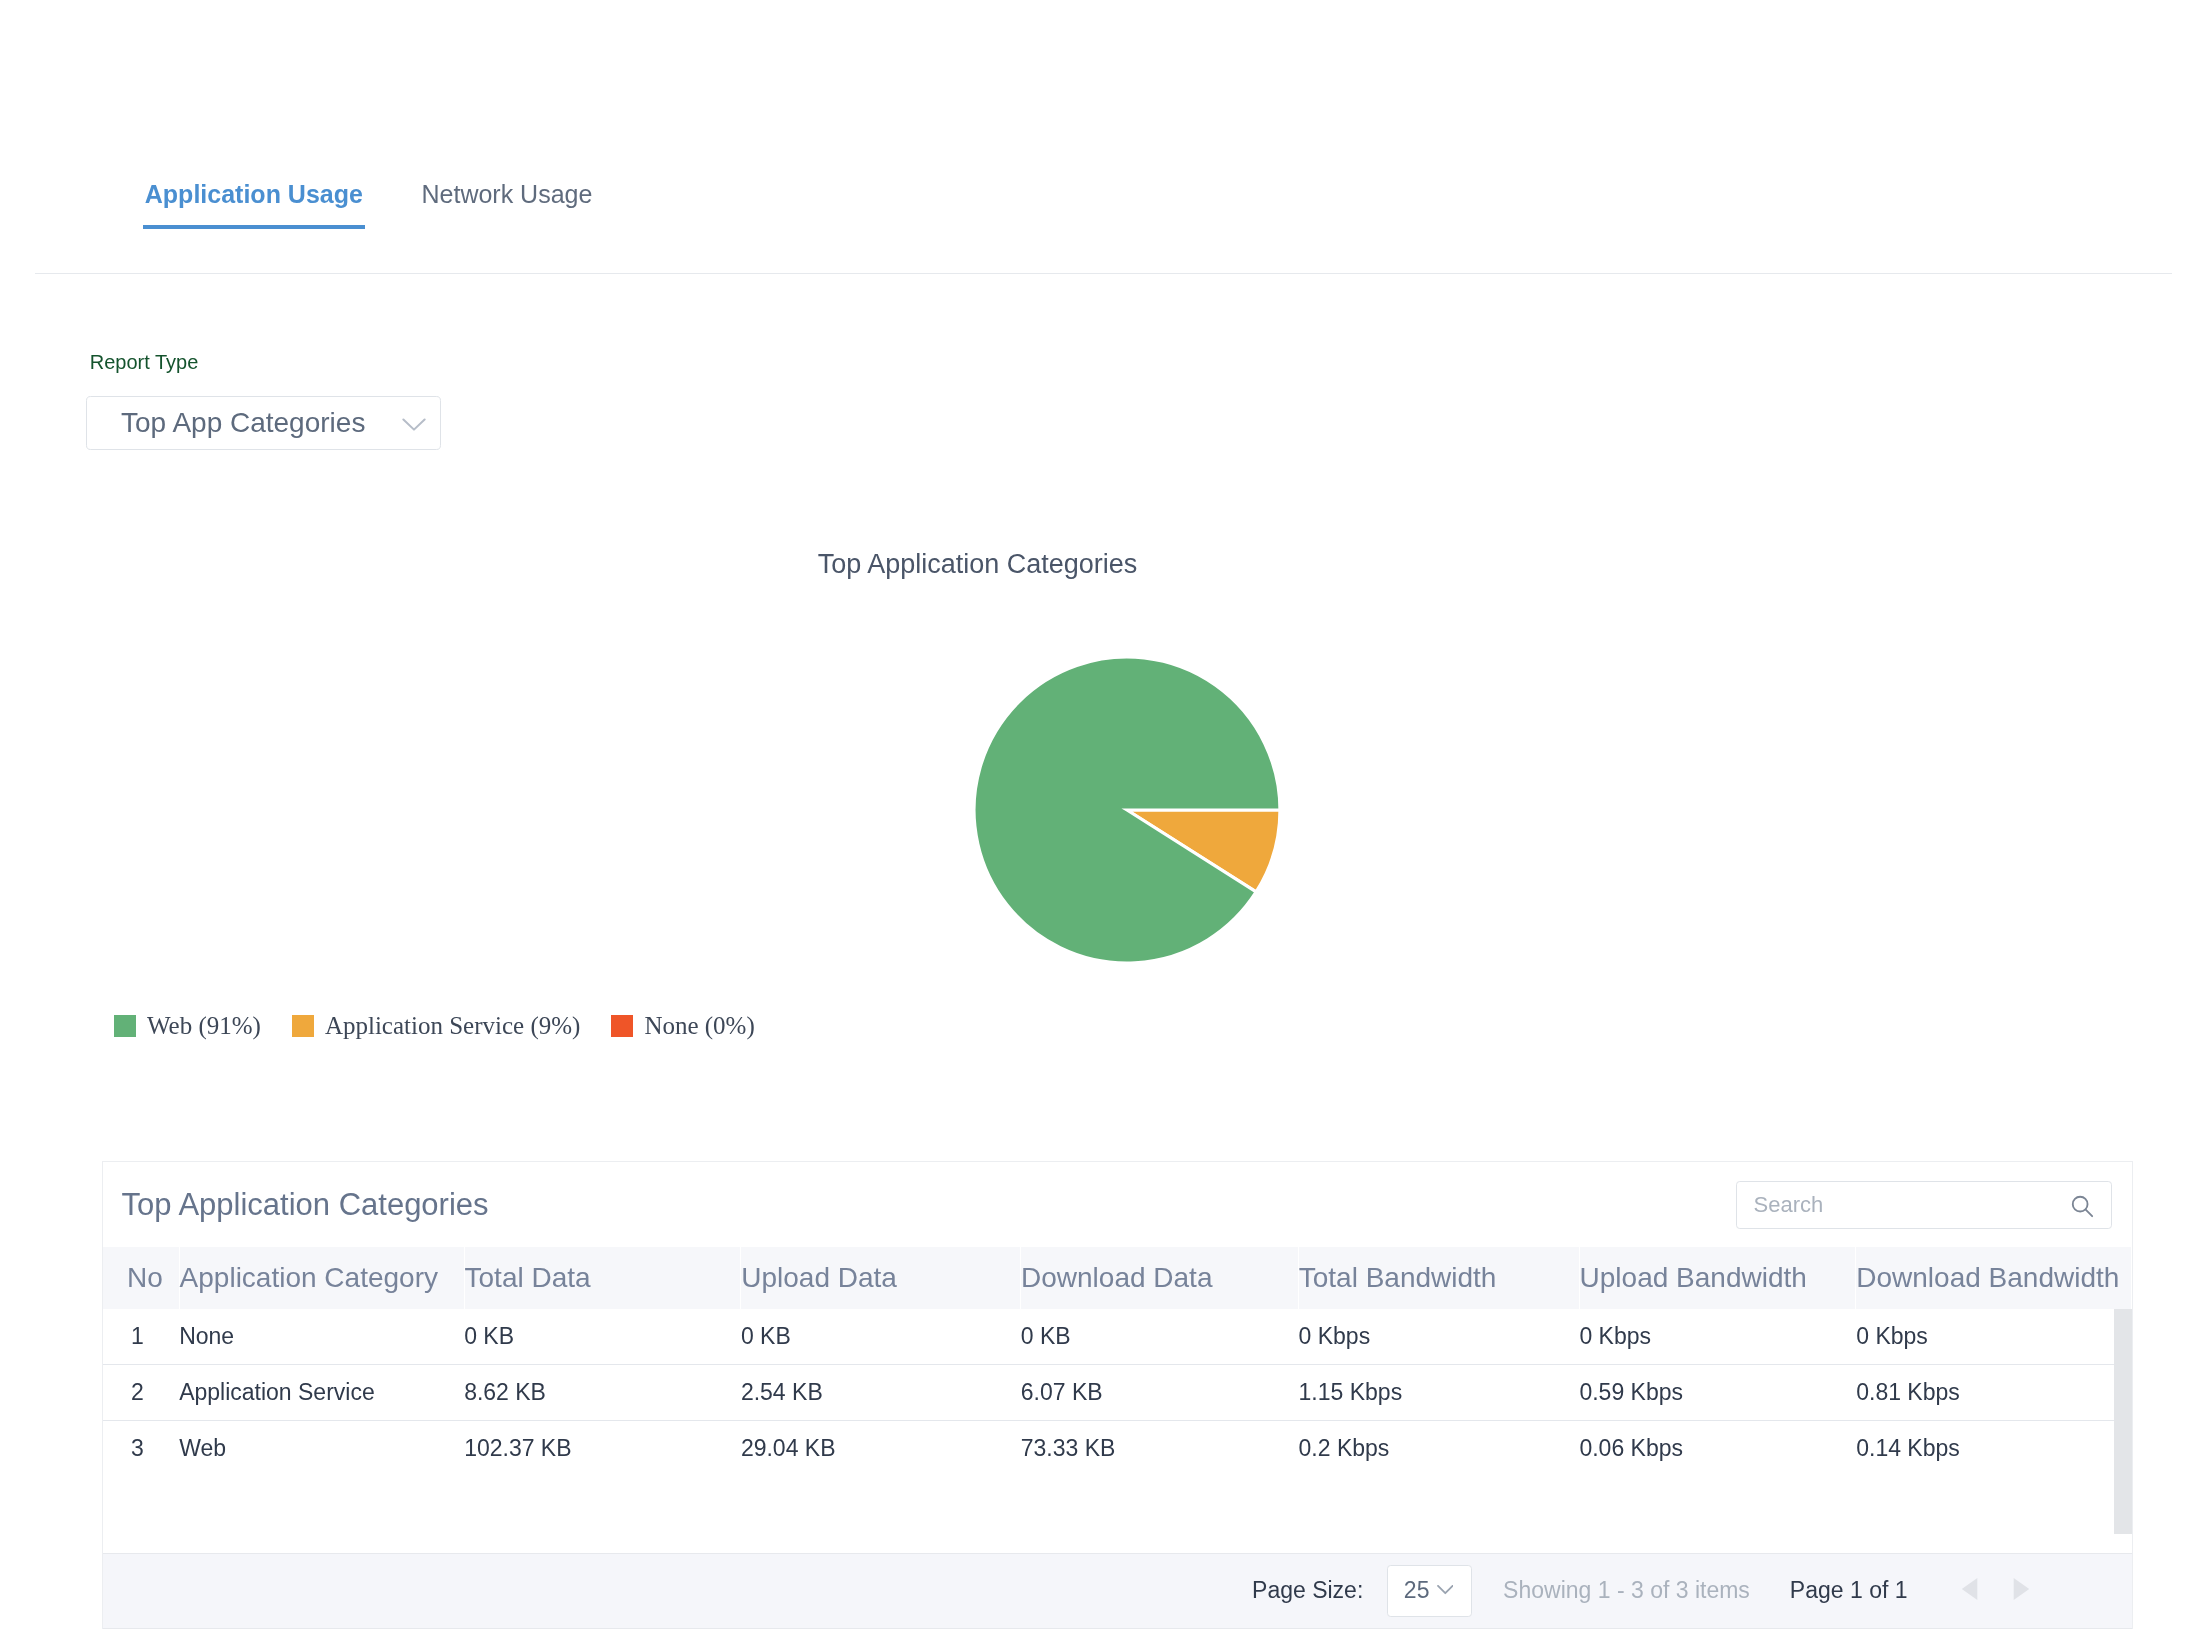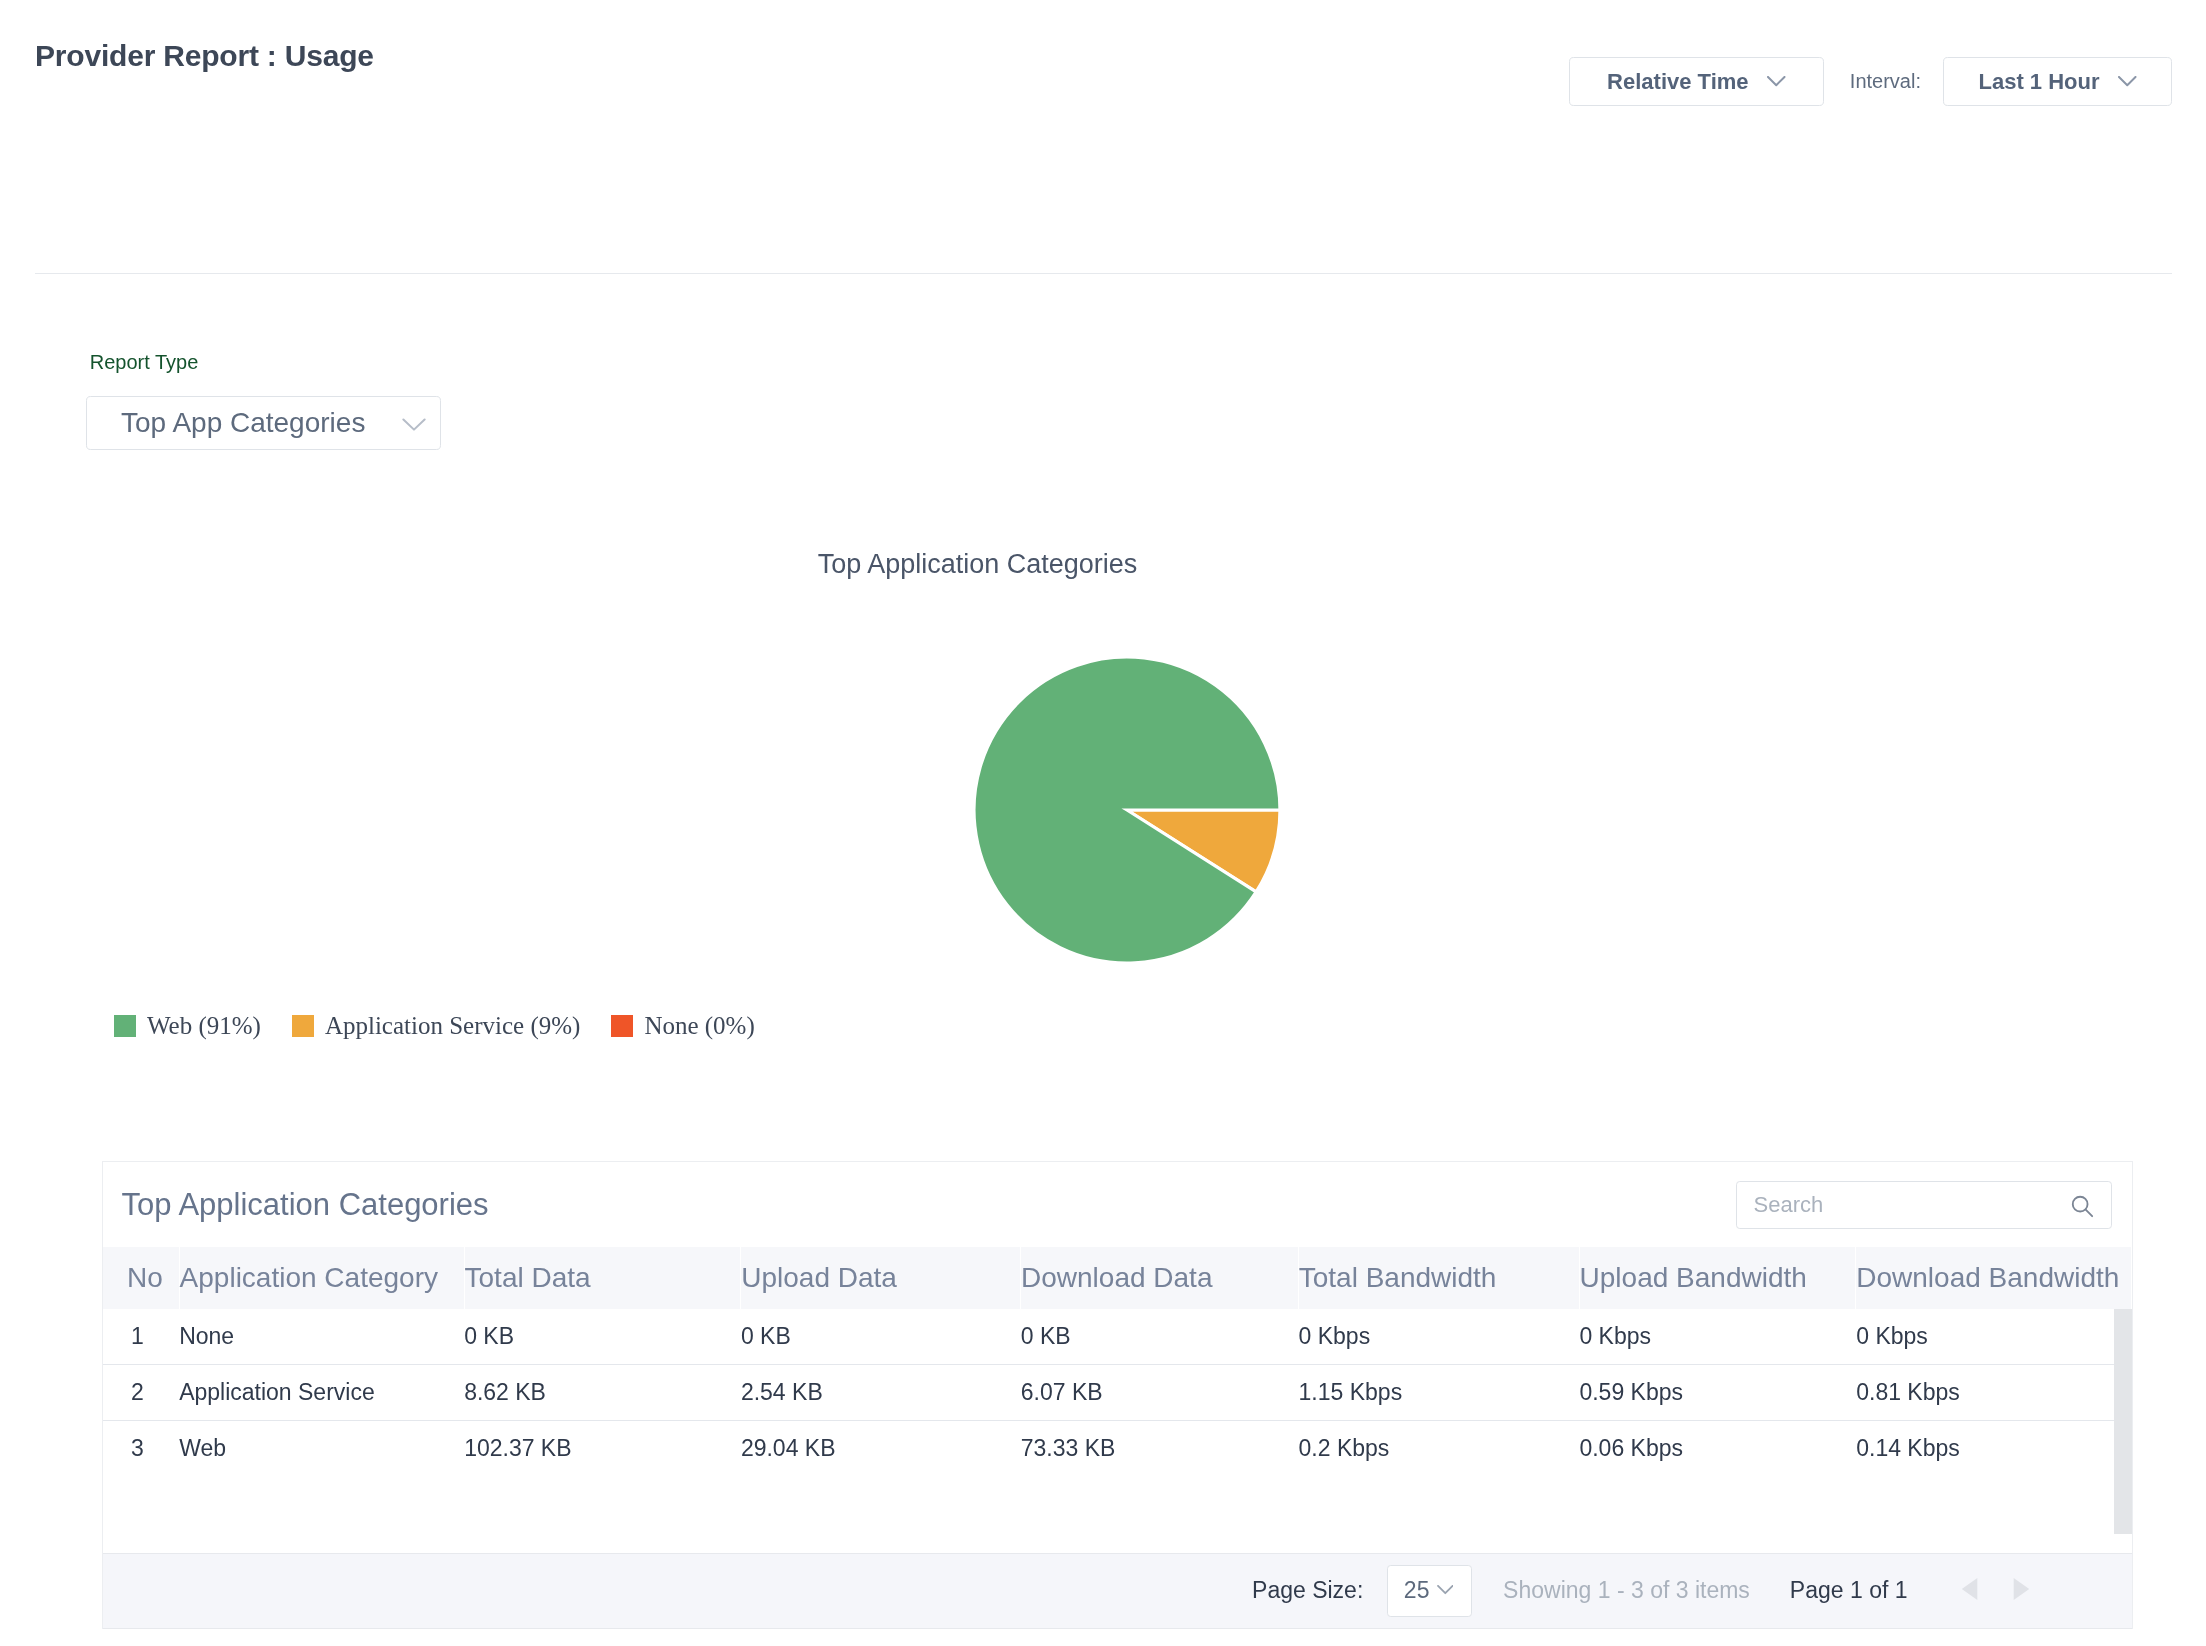--- a/index.html
+++ b/index.html
@@ -300,46 +300,27 @@
   .showing { font-size: 23px; color: #aab2bd; margin-right: 31px; white-space: nowrap; }
   .pageof { font-size: 23px; color: #303a4b; margin-right: 42px; white-space: nowrap; }
   .pg-arrows { display: flex; align-items: center; gap: 29.5px; }
   .pg-arrow { cursor: pointer; display: block; }
 </style>
 </head>
 <body>
 
 <div class="page">
 
-  <div class="page-header">
-    <div class="page-title">Provider Report : Usage</div>
-
-    <div class="header-controls">
-      <div class="ctrl-select">
-        <span class="lbl">Relative Time</span>
-        <span class="chev">
-          <svg width="18.5" height="11" viewBox="0 0 20 12">
-              <path d="M1 1 L10 10 L19 1" fill="none" stroke="#8b96a8" stroke-width="2.2" stroke-linecap="round" stroke-linejoin="round"></path>
-            </svg>
-        </span>
-      </div>
-
-      <span class="interval-label">Interval:</span>
-
-      <div class="ctrl-select interval">
-        <span class="lbl">Last 1 Hour</span>
-        <span class="chev">
-          <svg width="18.5" height="11" viewBox="0 0 20 12">
-              <path d="M1 1 L10 10 L19 1" fill="none" stroke="#8b96a8" stroke-width="2.2" stroke-linecap="round" stroke-linejoin="round"></path>
-            </svg>
-        </span>
-      </div>
+
+  <div class="tabs">
+    <div class="tabs-inner">
+      <div class="tab active">Application Usage</div>
+      <div class="tab">Network Usage</div>
     </div>
   </div>
-
   <div class="tabs-divider"></div>
 
   <div class="filters">
     <div class="filter-group">
       <div class="filter-label">Report Type</div>
       <div class="filter-select fs-report">
         <span class="fval">Top App Categories</span>
         <span class="chev">
           <svg width="24" height="14" viewBox="0 0 26 15">
               <path d="M1.5 1.5 L13 12.5 L24.5 1.5" fill="none" stroke="#b6bdc8" stroke-width="2.2" stroke-linecap="round" stroke-linejoin="round"></path>

